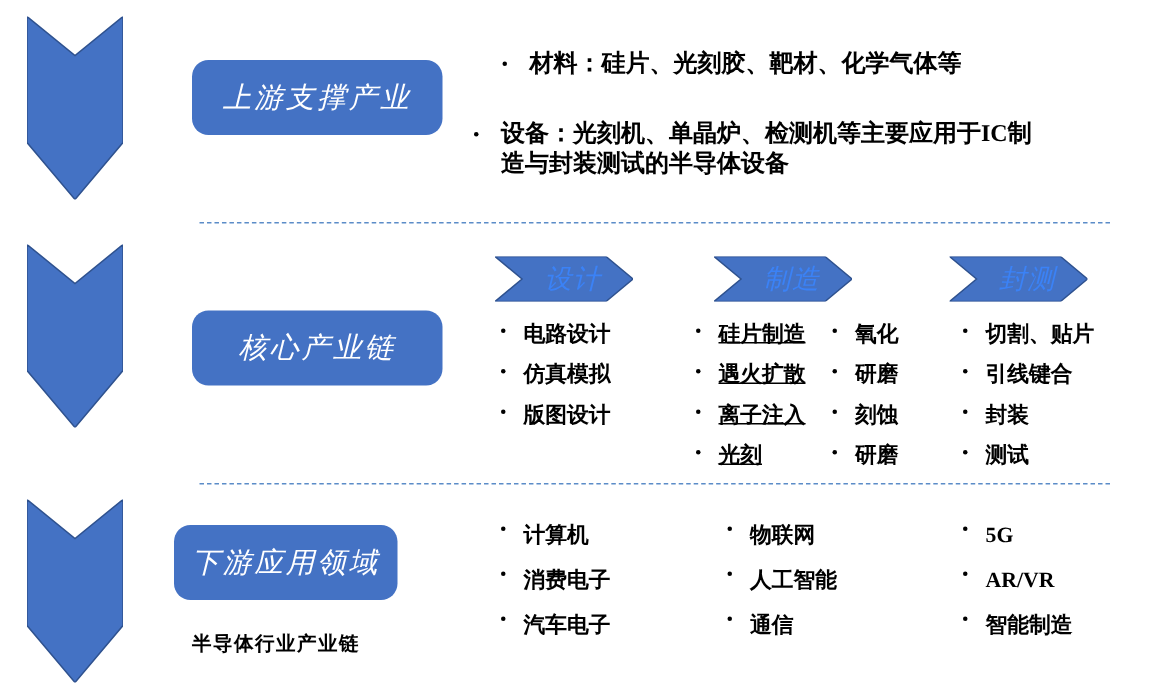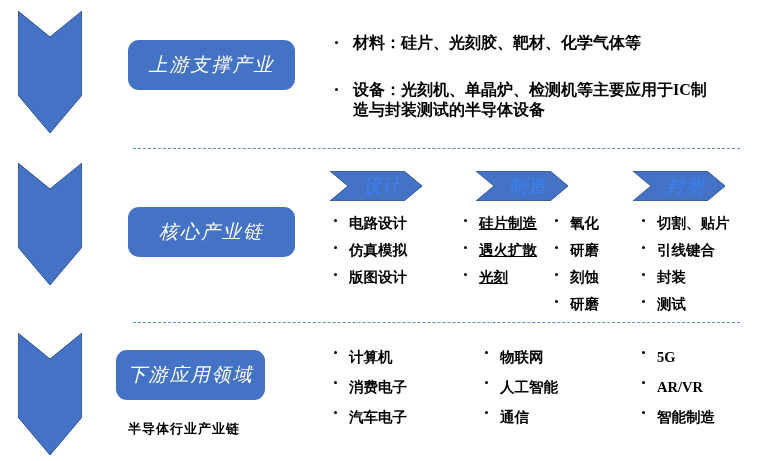--- a/index.html
+++ b/index.html
@@ -139,21 +139,21 @@
 </div>
 
 <div class="stage-label" style="left:128px; top:40px; width:167px; height:50px;text-align:right;">
   <span>上游支撑产业</span>
 </div>
 
 <div class="para-bullet" style="left:333px; top:33px; width:410px;">
   <span>材料：硅片、光刻胶、靶材、化学气体等</span>
 </div>
 
-<div class="para-bullet" style="left:333px; top:80px; width:360px;">
+<div class="para-bullet" style="left:314px; top:80px; width:360px;">
   <span>设备：光刻机、单晶炉、检测机等主要应用于IC制造与封装测试的半导体设备</span>
 </div>
 
 <div class="divider" style="left:133px; top:148px; width:607px;"></div>
 
 <div class="down-arrow" style="left:18px; top:163px;">
   <svg viewBox="0 0 64 122" preserveAspectRatio="none">
     <polygon points="0,0 32,26 64,0 64,84 32,122 0,84" fill="#4472C4" stroke="#2F528F" stroke-width="1"></polygon>
   </svg>
 </div>
@@ -178,20 +178,21 @@
 <div class="chevron" style="left:476px; top:171px;">
   <svg viewBox="0 0 92 30" preserveAspectRatio="none">
     <polygon points="0,0 74,0 92,15 74,30 0,30 18,15" fill="#4472C4" stroke="#2F528F" stroke-width="1"></polygon>
   </svg>
   <span class="chev-text">制造</span>
 </div>
 
 <ul class="bullets wide" style="left:462px; top:210px;text-decoration:underline;">
   <li>硅片制造</li>
   <li>遇火扩散</li>
+  <li>离子注入</li>
   <li>光刻</li>
 </ul>
 
 <ul class="bullets wide" style="left:553px; top:210px;">
   <li>氧化</li>
   <li>研磨</li>
   <li>刻蚀</li>
   <li>研磨</li>
 </ul>
 

